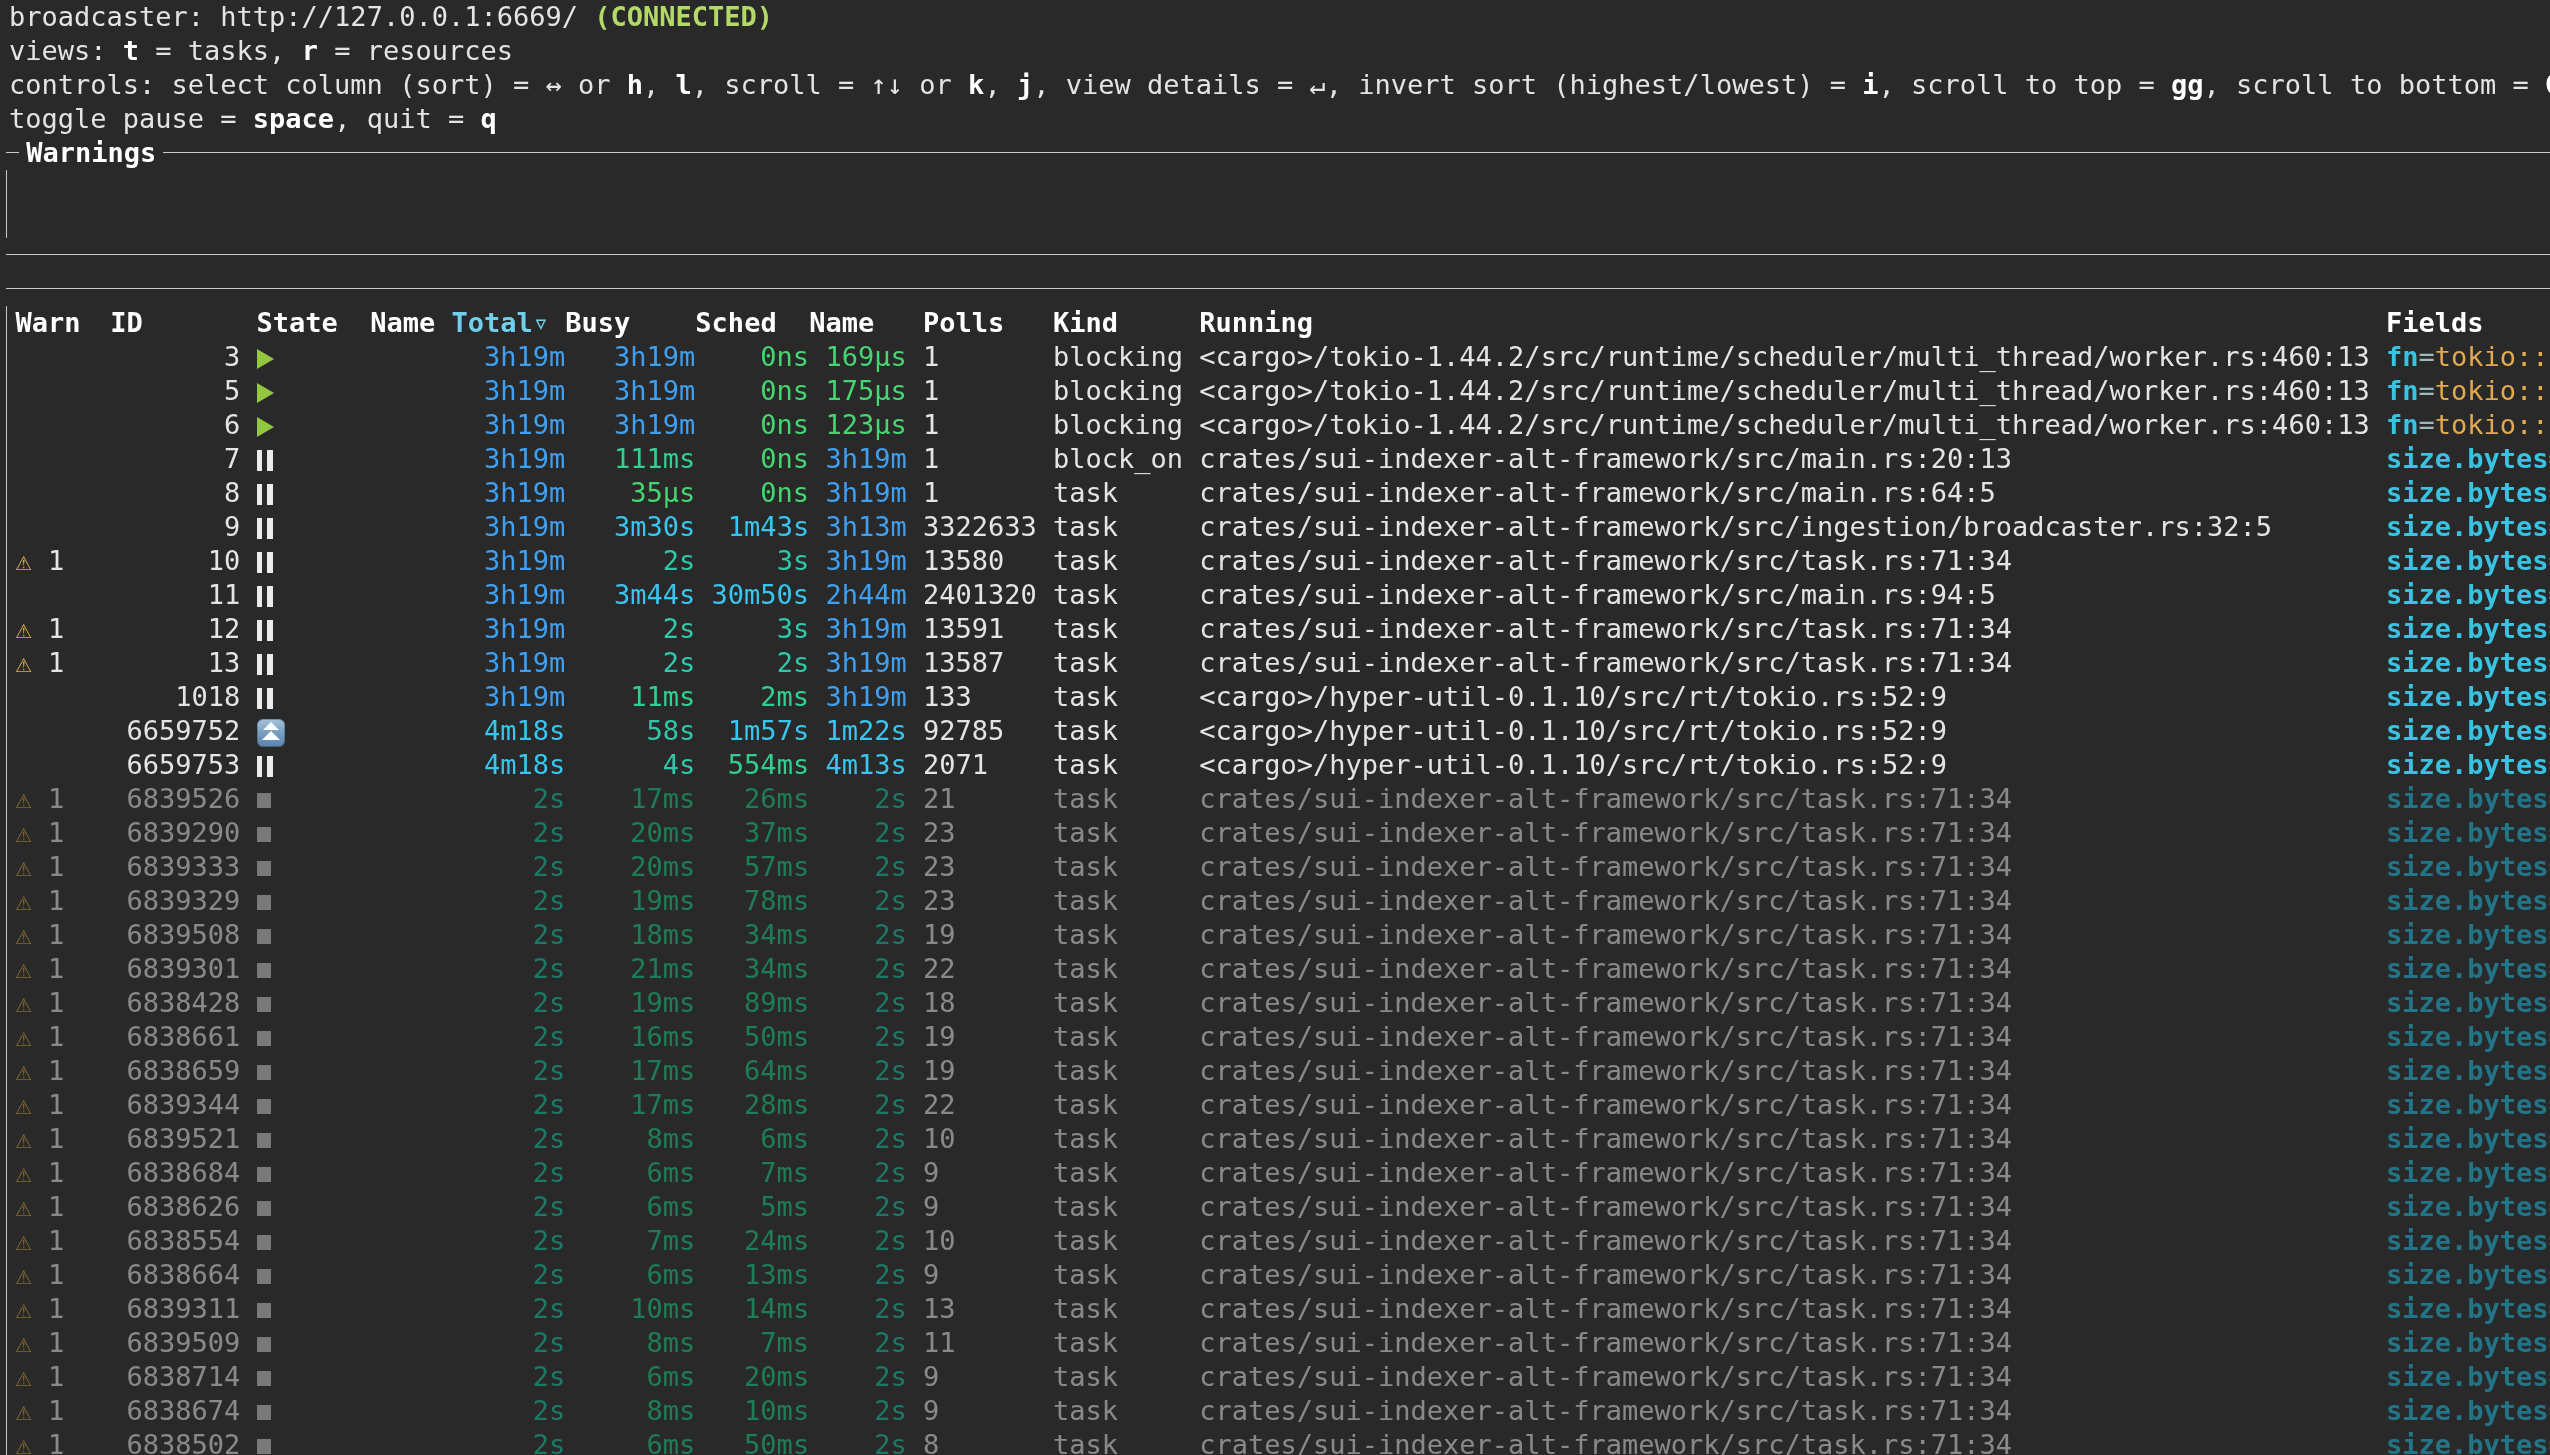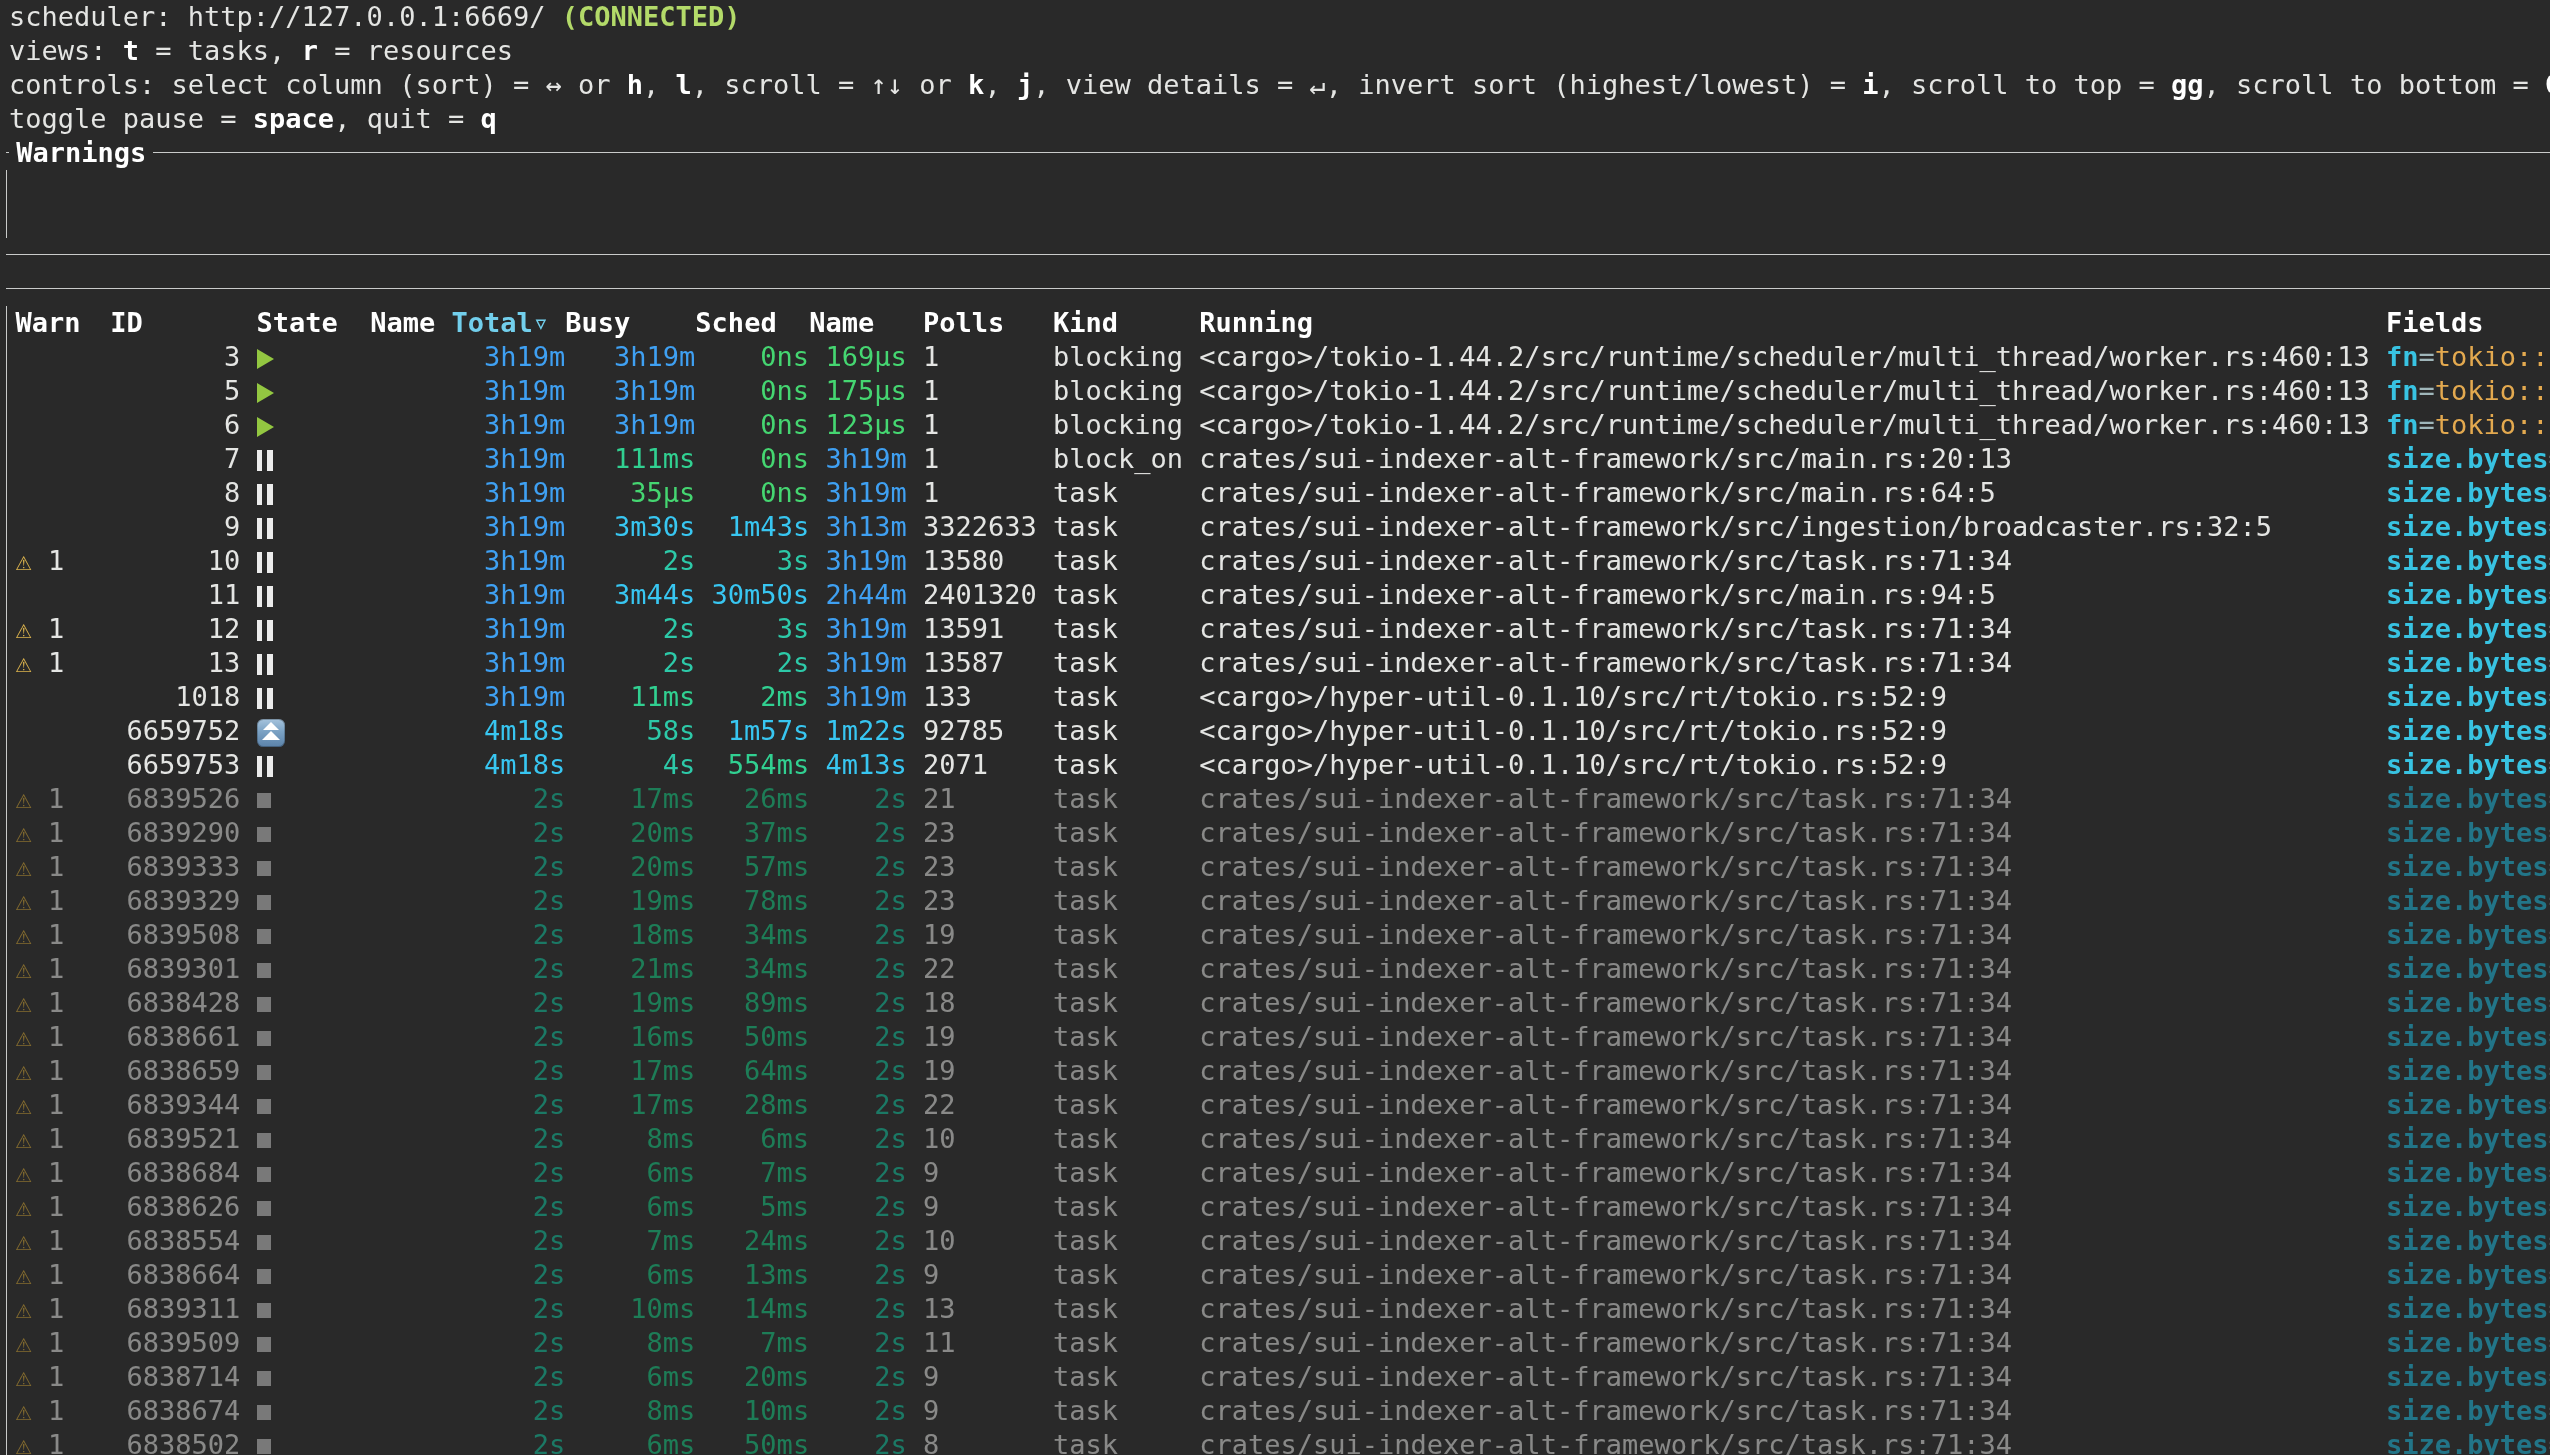--- a/index.html
+++ b/index.html
@@ -29,21 +29,21 @@
     font-size:27px;line-height:var(--lh);
   }
   .line{height:var(--lh);white-space:pre;padding-left:9px;overflow:hidden;}
   .b{font-weight:bold;color:var(--white);}
   .c-green{color:var(--green-conn);}
 
   
   .panel-top{height:var(--lh);position:relative;}
   .rule{position:absolute;left:6.3px;right:0;top:calc(50% - 0.9px);border-top:1.8px solid var(--border);}
   .titles{position:relative;z-index:1;display:inline-flex;align-items:center;height:100%;
-          margin-left:9px;background:var(--bg);padding:0 7.2px;gap:10px;white-space:pre;justify-content:center;}
+          margin-left:19px;background:var(--bg);padding:0 7.2px;gap:10px;white-space:pre;justify-content:center;}
   .ptitle{font-weight:bold;color:var(--white);}
   .pbody{border-left:1.8px solid var(--border);margin-left:6.3px;padding-left:5.4px;}
   .panel-bottom{height:var(--lh);position:relative;}
 
   
   .warn-ic{color:var(--warn-yellow);margin-right:10.8px;}
   .icon-run{display:inline-block;width:0;height:0;border-left:17px solid var(--run-green);
             border-top:10px solid transparent;border-bottom:10px solid transparent;vertical-align:middle;}
   .icon-pause{display:inline-flex;align-items:center;vertical-align:middle;height:21.5px;}
   .icon-pause::before,.icon-pause::after{content:"";width:5.4px;height:20.6px;background:#ececec;display:inline-block;}
@@ -83,21 +83,21 @@
   .dur-ms{color:var(--green-ms);}
   .dur-us,.dur-ns{color:var(--green-us);}
   .f-key{color:var(--cyan-field);font-weight:bold;}
   .f-eq{color:#9fb6ba;}
   .f-val{color:var(--orange-val);}
   .row.dim{filter:brightness(0.60);}
 </style>
 </head>
 <body>
 
-<div class="line"><span>scheduler: </span><span>http://127.0.0.1:6669/</span><span> </span><span class="b c-green">(CONNECTED)</span></div>
+<div class="line"><span>broadcaster: </span><span>http://127.0.0.1:6669/</span><span> </span><span class="b c-green">(CONNECTED)</span></div>
 <div class="line"><span>views: </span><span class="b">t</span><span> = tasks, </span><span class="b">r</span><span> = resources</span></div>
 <div class="line"><span>controls: select column (sort) = ↔ or </span><span class="b">h</span><span>, </span><span class="b">l</span><span>, scroll = ↑↓ or </span><span class="b">k</span><span>, </span><span class="b">j</span><span>, view details = ↵, invert sort (highest/lowest) = </span><span class="b">i</span><span>, scroll to top = </span><span class="b">gg</span><span>, scroll to bottom = </span><span class="b">G</span></div>
 <div class="line"><span>toggle pause = </span><span class="b">space</span><span>, quit = </span><span class="b">q</span></div>
 
 <div>
   <div class="panel-top">
     <span class="rule"></span>
     <span class="titles">
       <span class="ptitle">Warnings</span>
     </span>

